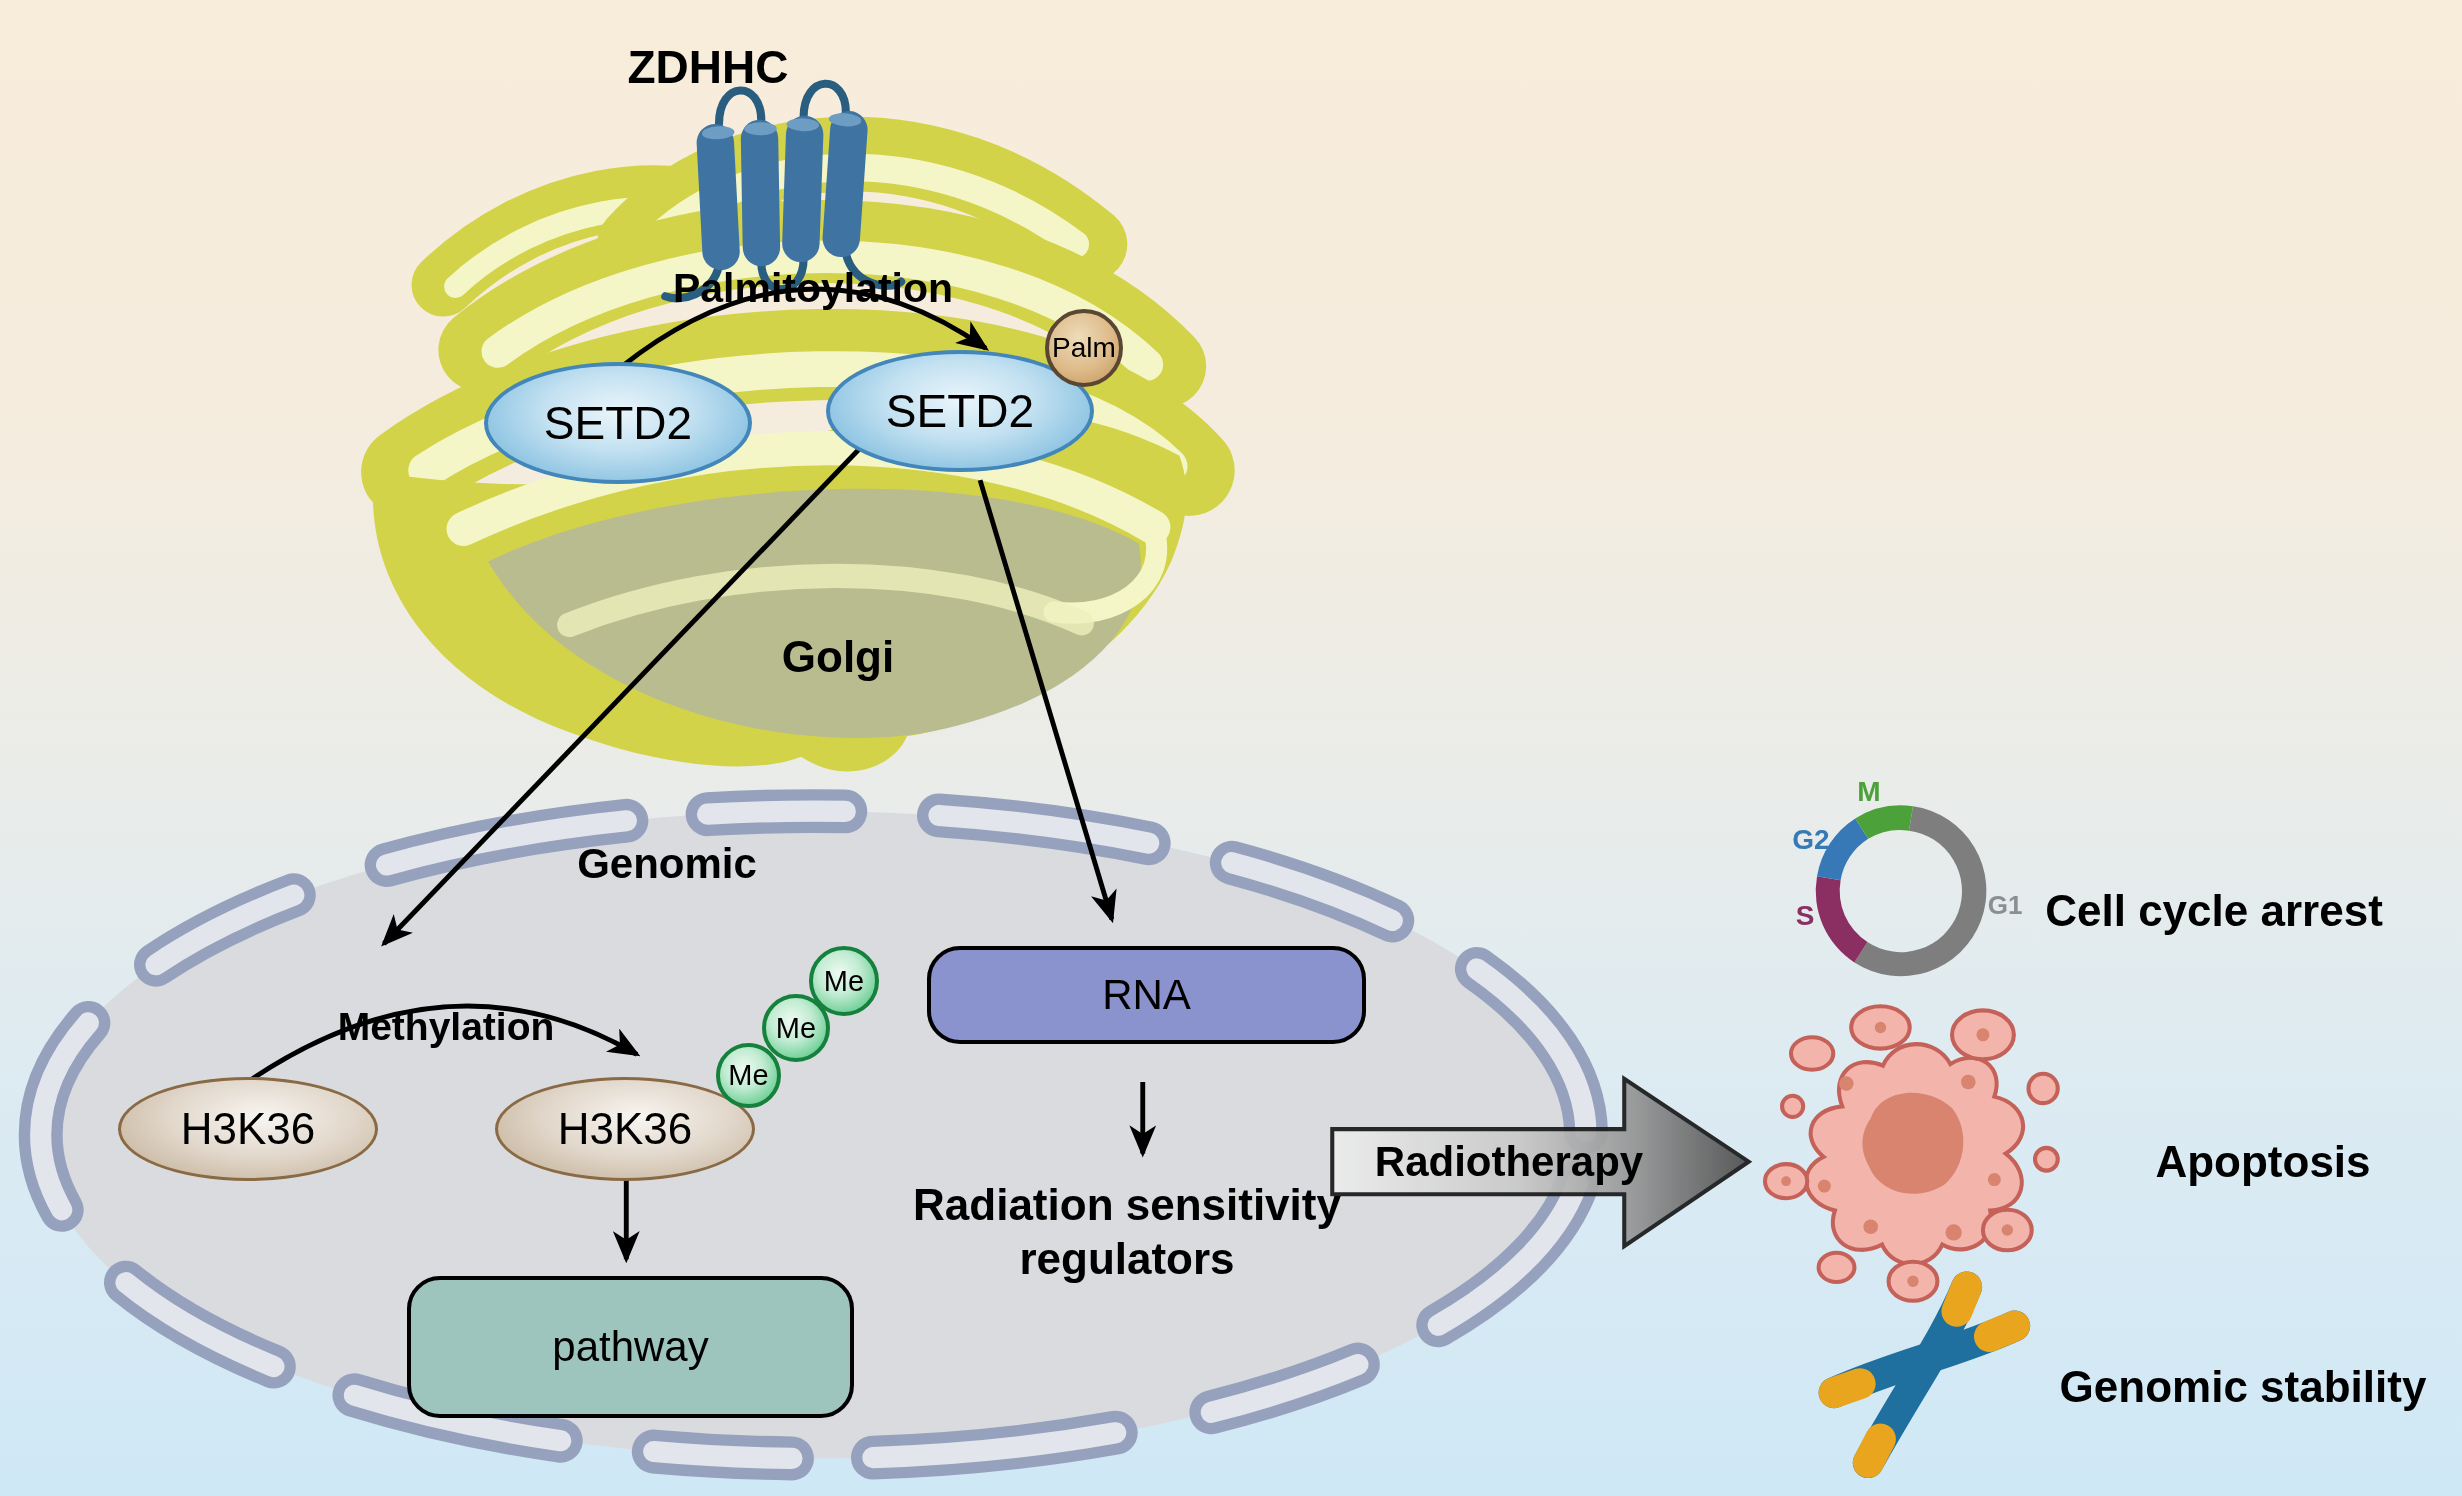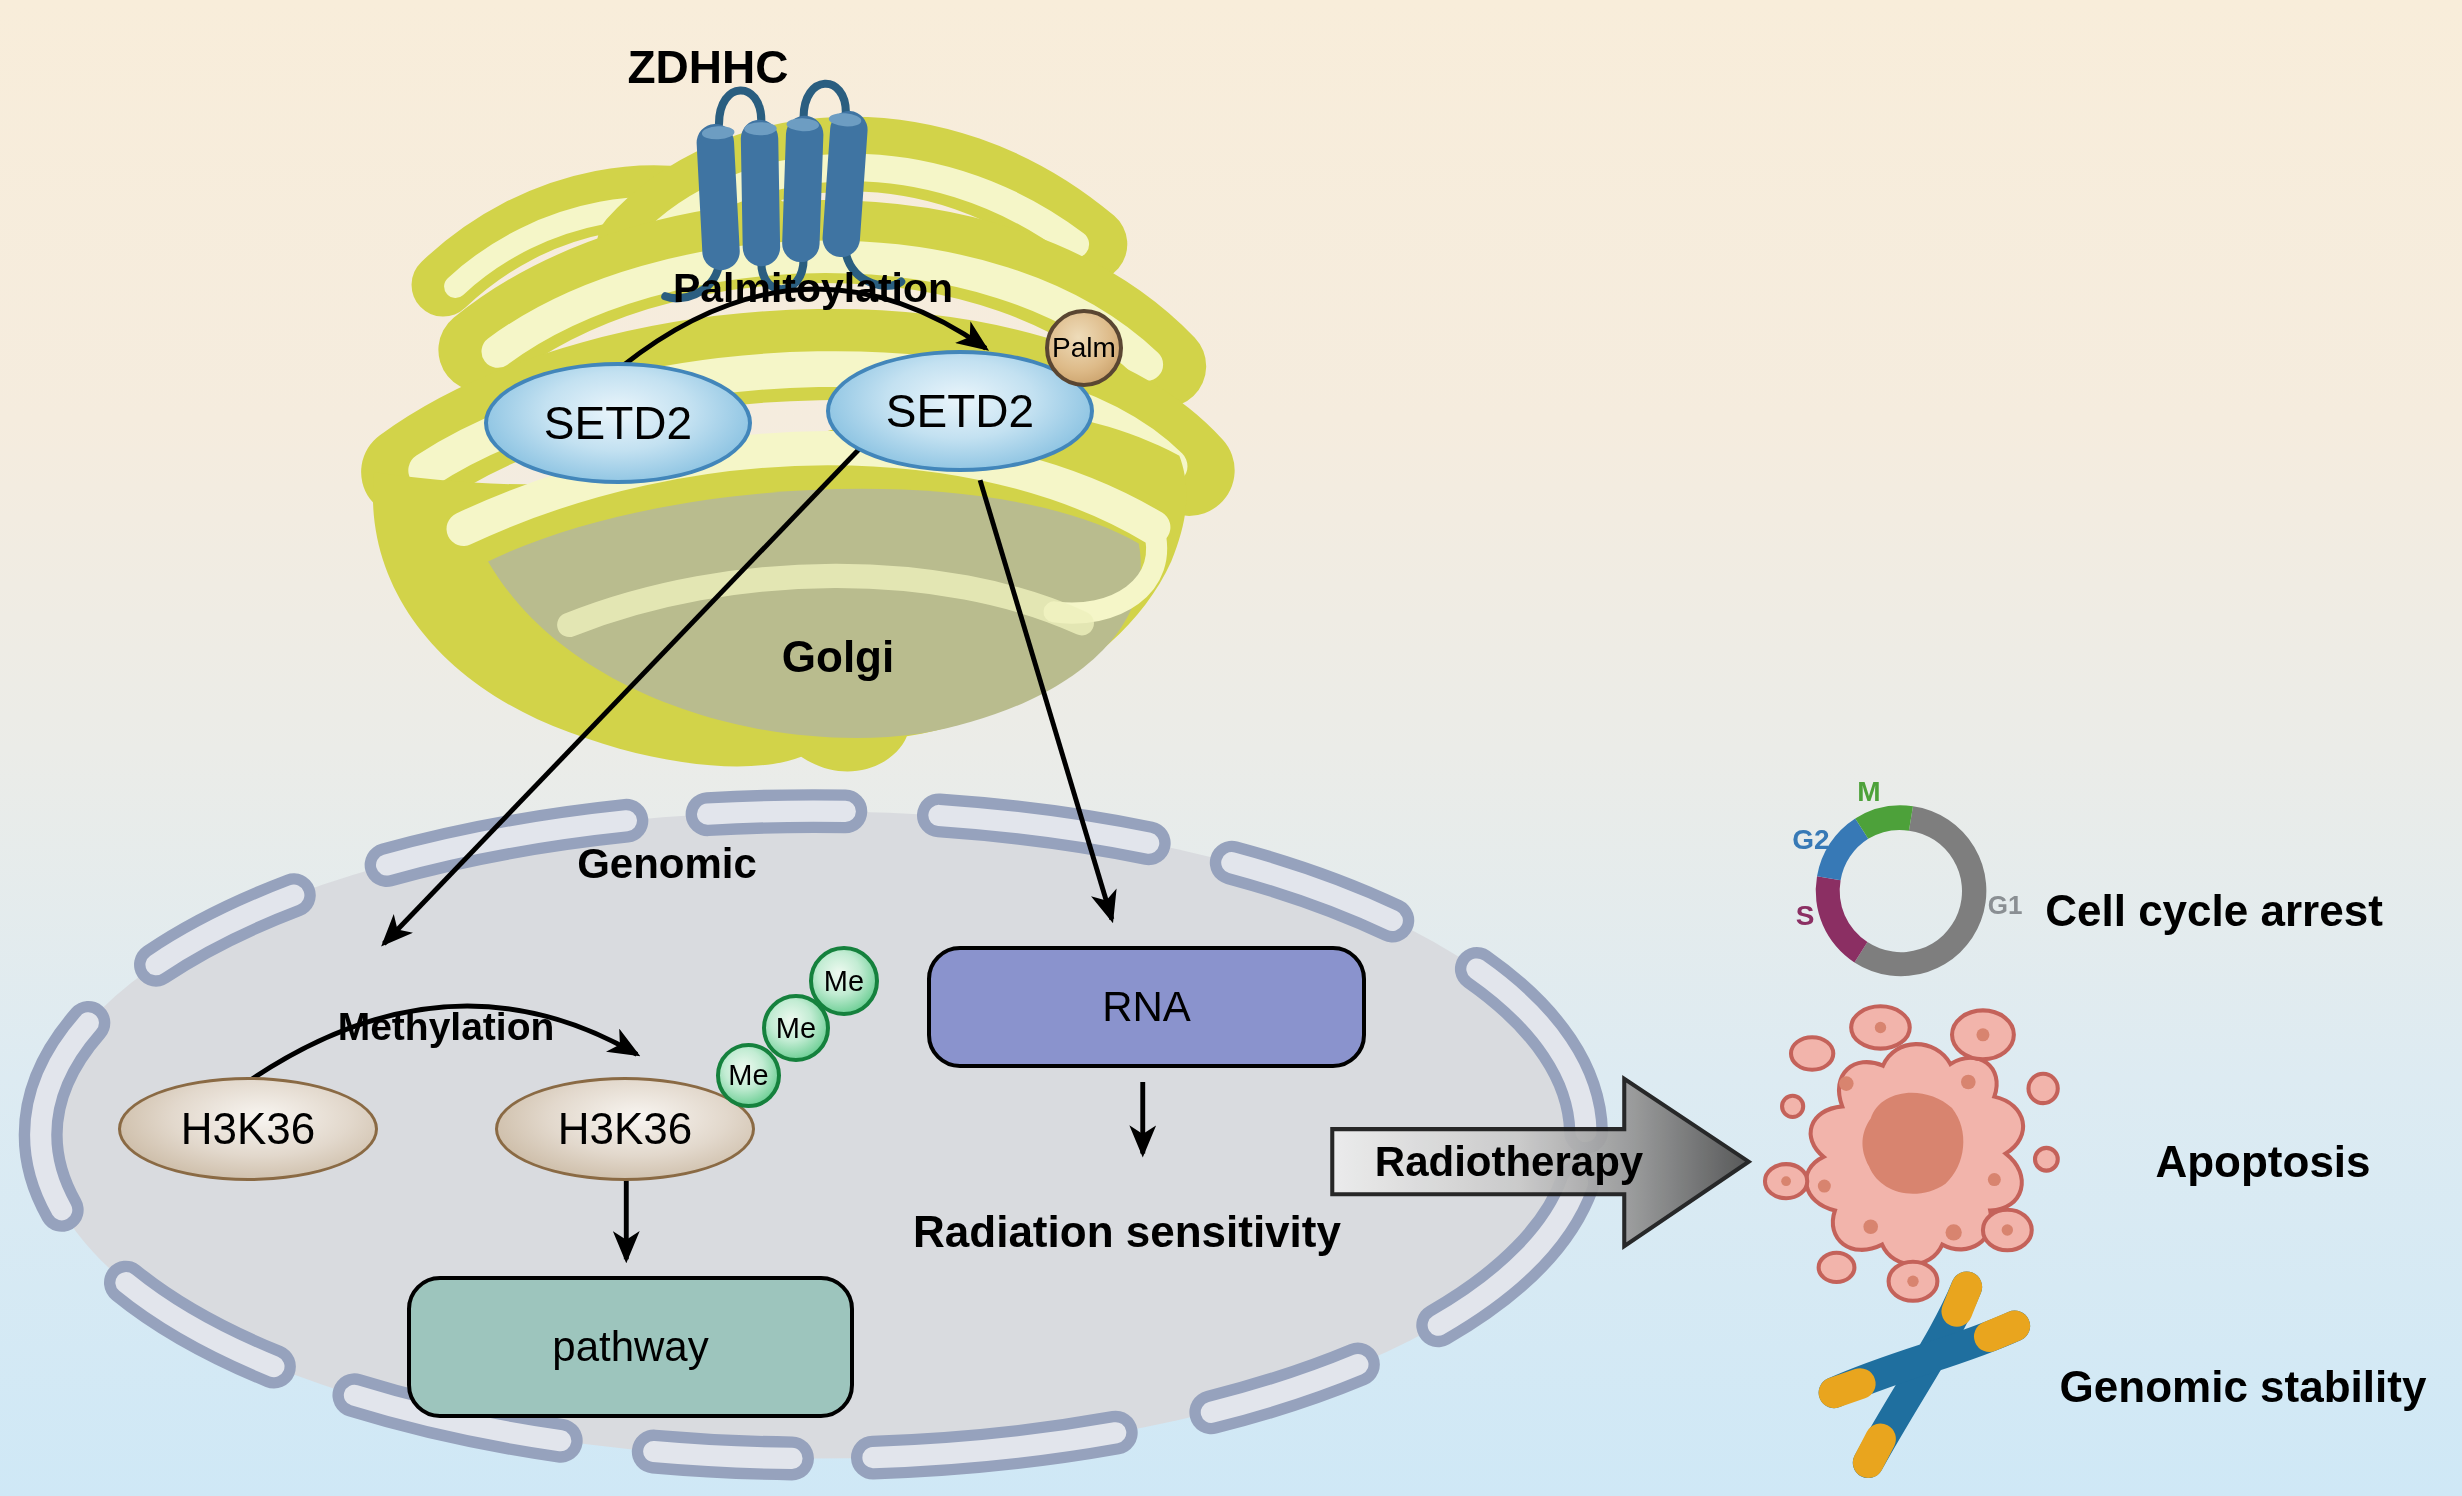--- a/index.html
+++ b/index.html
@@ -185,40 +185,41 @@
   <div class="node me" style="left:716px;top:1043px;width:65px;height:65px;">
     <span>Me</span>
   </div>
   <div class="node me" style="left:762px;top:994px;width:68px;height:68px;">
     <span>Me</span>
   </div>
   <div class="node me" style="left:809px;top:946px;width:70px;height:70px;">
     <span>Me</span>
   </div>
 
-  <div class="node procbox rnabox" style="left:927px;top:946px;width:439px;height:122px;">
+  <div class="node procbox rnabox" style="left:927px;top:946px;width:439px;height:98px;">
     <div class="stacked">
       <div>RNA</div>
     </div>
   </div>
 
   <div class="node procbox atmbox" style="left:407px;top:1276px;width:447px;height:142px;">
     <div class="stacked">
       <div>pathway</div>
     </div>
   </div>
 
   <div class="lbl" style="left:708px;top:67px;font-size:46px;">ZDHHC</div>
   <div class="lbl" style="left:813px;top:288px;font-size:41px;">Palmitoylation</div>
   <div class="lbl" style="left:838px;top:657px;font-size:44px;">Golgi</div>
   <div class="lbl" style="left:667px;top:864px;font-size:42px;">Genomic</div>
   <div class="lbl" style="left:446px;top:1027px;font-size:39px;">Methylation</div>
 
   <div class="lbl stacked" style="left:1127px;top:1232px;font-size:44px;white-space:nowrap;">
     <div>Radiation sensitivity</div>
+    <div>regulators</div>
   </div>
 
   <div class="lbl" style="left:1509px;top:1162px;font-size:42px;">Radiotherapy</div>
 
   <div class="lbl" style="left:1869px;top:792px;font-size:28px;color:#4da13a;">M</div>
   <div class="lbl" style="left:1811px;top:840px;font-size:28px;color:#3779b6;">G2</div>
   <div class="lbl" style="left:1805px;top:916px;font-size:28px;color:#8b2f63;">S</div>
   <div class="lbl" style="left:2005px;top:905px;font-size:26px;color:#8a8f93;">G1</div>
 
   <div class="lbl" style="left:2214px;top:891px;font-size:44px;margin-top:20px;">Cell cycle arrest</div>

